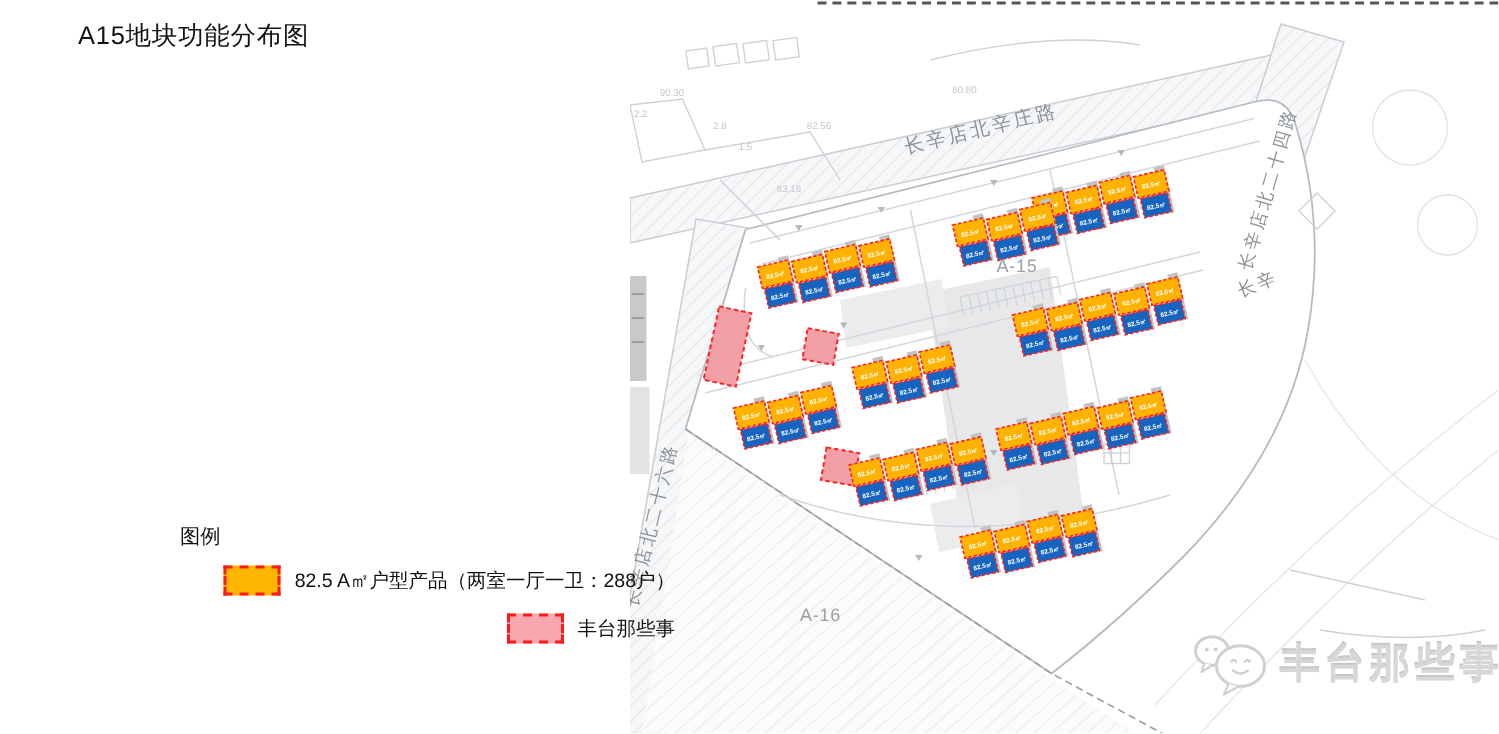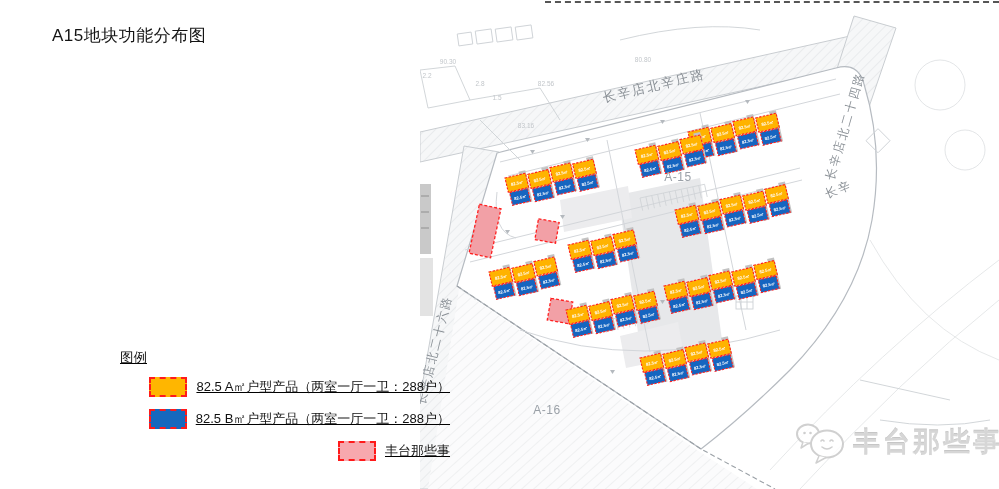--- a/index.html
+++ b/index.html
@@ -7,27 +7,27 @@
   body { font-family:"Liberation Sans", sans-serif; }
   #stage {
     position:relative; width:999px; height:489px; background:#ffffff;
     overflow:hidden;
   }
   .top-divider {
     position:absolute; top:1px; left:545px; width:454px; height:0;
     border-top:2px dashed #565656;
   }
   .page-title {
-    position:absolute; left:52px; top:24px;
+    position:absolute; left:52px; top:12px;
     font-size:17px; font-weight:500; color:#141414; letter-spacing:0.5px;
   }
   .map-wrap { position:absolute; left:420px; top:0; width:579px; height:489px; }
   .map-wrap svg { display:block; font-family:"Liberation Sans", sans-serif; }
   .legend {
-    position:absolute; left:120px; top:349px; width:330px;text-decoration:underline;
+    position:absolute; left:120px; top:349px; width:330px;
   }
   .legend-title { font-size:13.5px; color:#111; font-weight:500; margin-bottom:10px; }
   .legend-row { display:flex; align-items:center; margin-bottom:12px;justify-content:flex-end; }
   .swatch {
     width:38px; height:20px; flex:0 0 38px;
     border:2px dashed #ff1a1a; margin-right:9px;
   }
   .legend-label { font-size:13px; color:#111; white-space:nowrap; }
   .watermark {
     position:absolute; left:795px; top:417px; display:flex; align-items:center;
@@ -385,24 +385,20 @@
     </svg>
   </div>
 
   <div class="legend">
     <div class="legend-title">图例</div>
     <div class="legend-row">
       <span class="swatch" style="background: rgb(255, 182, 0); border-color: rgb(255, 26, 26);"></span>
       <span class="legend-label">82.5 A㎡户型产品（两室一厅一卫：288户）</span>
     </div>
     <div class="legend-row">
-      <span class="swatch" style="background: rgb(22, 104, 190); border-color: rgb(255, 26, 26);"></span>
-      <span class="legend-label">82.5 B㎡户型产品（两室一厅一卫：288户）</span>
-    </div>
-    <div class="legend-row">
       <span class="swatch" style="background: rgb(247, 168, 174); border-color: rgb(255, 26, 26);"></span>
       <span class="legend-label">丰台那些事</span>
     </div>
   </div>
 
   <div class="watermark">
     <svg class="wm-logo" viewBox="0 0 52 50">
       <ellipse cx="13" cy="17" rx="11" ry="9.5" fill="#ffffff" stroke="#c8c8c8" stroke-width="2"></ellipse>
       <path d="M8,25 L6,31 L13,26.5" fill="#ffffff" stroke="#c8c8c8" stroke-width="1.5" stroke-linejoin="round"></path>
       <circle cx="9.5" cy="16" r="1.3" fill="#c8c8c8"></circle>

